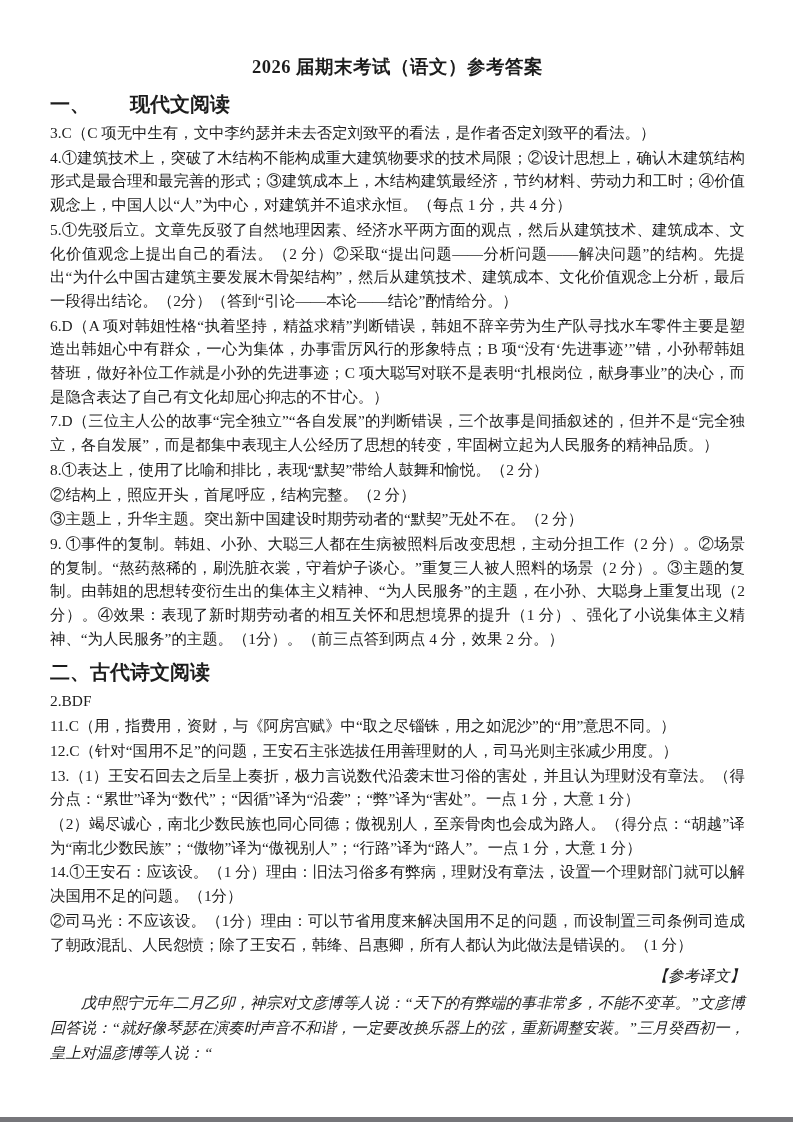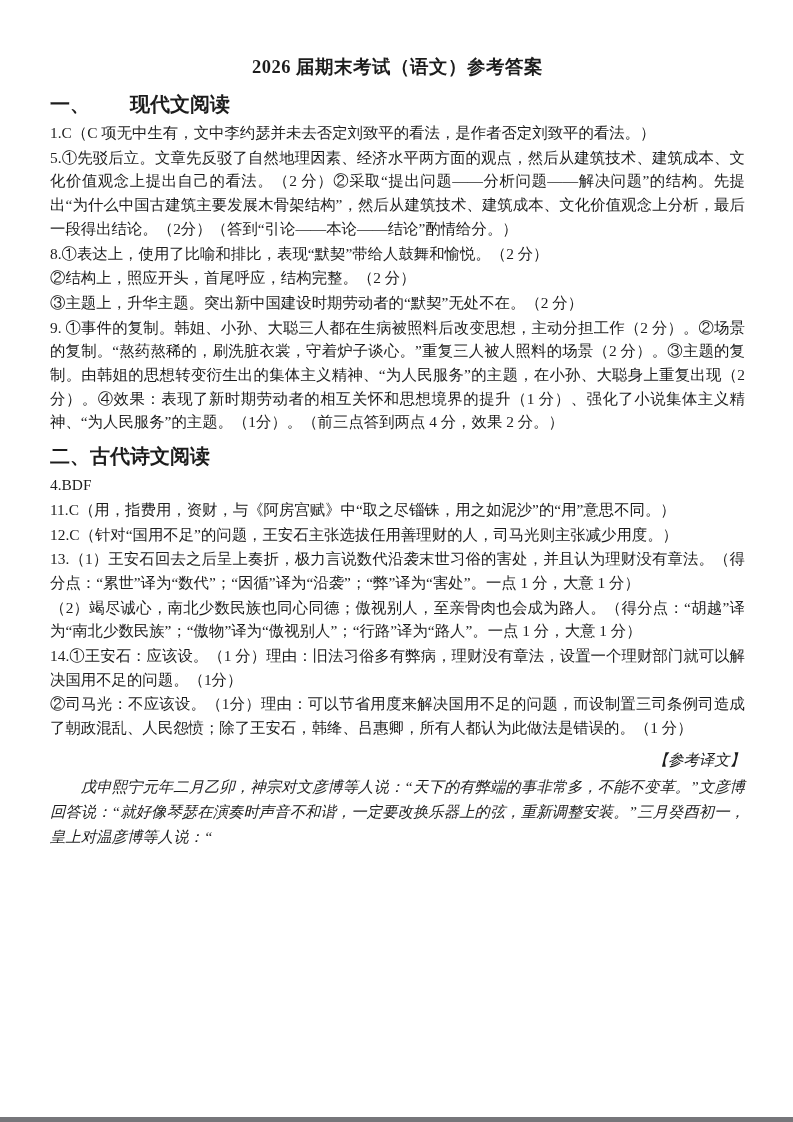--- a/index.html
+++ b/index.html
@@ -56,30 +56,33 @@
 </style>
 </head>
 <body>
 
 <div class="page" style="background: rgb(255, 255, 255); color: rgb(28, 28, 28);">
 
   <h1 class="doc-title">2026 届期末考试（语文）参考答案</h1>
 
   <h2 class="sec-heading">一、　　现代文阅读</h2>
 
-  <p class="ans">1.C（C 项无中生有，文中李约瑟并未去否定刘致平的看法，是作者否定刘致平的看法。）</p>
+  <p class="ans">3.C（C 项无中生有，文中李约瑟并未去否定刘致平的看法，是作者否定刘致平的看法。）</p>
+  <p class="ans">4.①建筑技术上，突破了木结构不能构成重大建筑物要求的技术局限；②设计思想上，确认木建筑结构形式是最合理和最完善的形式；③建筑成本上，木结构建筑最经济，节约材料、劳动力和工时；④价值观念上，中国人以“人”为中心，对建筑并不追求永恒。（每点 1 分，共 4 分）</p>
   <p class="ans">5.①先驳后立。文章先反驳了自然地理因素、经济水平两方面的观点，然后从建筑技术、建筑成本、文化价值观念上提出自己的看法。（2 分）②采取“提出问题——分析问题——解决问题”的结构。先提出“为什么中国古建筑主要发展木骨架结构”，然后从建筑技术、建筑成本、文化价值观念上分析，最后一段得出结论。（2分）（答到“引论——本论——结论”酌情给分。）</p>
+  <p class="ans">6.D（A 项对韩姐性格“执着坚持，精益求精”判断错误，韩姐不辞辛劳为生产队寻找水车零件主要是塑造出韩姐心中有群众，一心为集体，办事雷厉风行的形象特点；B 项“没有‘先进事迹’”错，小孙帮韩姐替班，做好补位工作就是小孙的先进事迹；C 项大聪写对联不是表明“扎根岗位，献身事业”的决心，而是隐含表达了自己有文化却屈心抑志的不甘心。）</p>
+  <p class="ans">7.D（三位主人公的故事“完全独立”“各自发展”的判断错误，三个故事是间插叙述的，但并不是“完全独立，各自发展”，而是都集中表现主人公经历了思想的转变，牢固树立起为人民服务的精神品质。）</p>
   <p class="ans">8.①表达上，使用了比喻和排比，表现“默契”带给人鼓舞和愉悦。（2 分）</p>
   <p class="ans">②结构上，照应开头，首尾呼应，结构完整。（2 分）</p>
   <p class="ans">③主题上，升华主题。突出新中国建设时期劳动者的“默契”无处不在。（2 分）</p>
   <p class="ans">9. ①事件的复制。韩姐、小孙、大聪三人都在生病被照料后改变思想，主动分担工作（2 分）。②场景的复制。“熬药熬稀的，刷洗脏衣裳，守着炉子谈心。”重复三人被人照料的场景（2 分）。③主题的复制。由韩姐的思想转变衍生出的集体主义精神、“为人民服务”的主题，在小孙、大聪身上重复出现（2 分）。④效果：表现了新时期劳动者的相互关怀和思想境界的提升（1 分）、强化了小说集体主义精神、“为人民服务”的主题。（1分）。（前三点答到两点 4 分，效果 2 分。）</p>
 
   <h2 class="sec-heading">二、古代诗文阅读</h2>
 
-  <p class="ans">4.BDF</p>
+  <p class="ans">2.BDF</p>
   <p class="ans">11.C（用，指费用，资财，与《阿房宫赋》中“取之尽锱铢，用之如泥沙”的“用”意思不同。）</p>
   <p class="ans">12.C（针对“国用不足”的问题，王安石主张选拔任用善理财的人，司马光则主张减少用度。）</p>
   <p class="ans">13.（1）王安石回去之后呈上奏折，极力言说数代沿袭末世习俗的害处，并且认为理财没有章法。（得分点：“累世”译为“数代”；“因循”译为“沿袭”；“弊”译为“害处”。一点 1 分，大意 1 分）</p>
   <p class="ans">（2）竭尽诚心，南北少数民族也同心同德；傲视别人，至亲骨肉也会成为路人。（得分点：“胡越”译为“南北少数民族”；“傲物”译为“傲视别人”；“行路”译为“路人”。一点 1 分，大意 1 分）</p>
   <p class="ans">14.①王安石：应该设。（1 分）理由：旧法习俗多有弊病，理财没有章法，设置一个理财部门就可以解决国用不足的问题。（1分）</p>
   <p class="ans">②司马光：不应该设。（1分）理由：可以节省用度来解决国用不足的问题，而设制置三司条例司造成了朝政混乱、人民怨愤；除了王安石，韩绛、吕惠卿，所有人都认为此做法是错误的。（1 分）</p>
 
   <p class="trans-label">【参考译文】</p>
 
   <p class="trans-para"><span>戊申熙宁元年二月乙卯，神宗对文彦博等人说：“天下的有弊端的事非常多，不能不变革。”文彦博回答说：“就好像琴瑟在演奏时声音不和谐，一定要改换乐器上的弦，重新调整安装。”三月癸酉初一，皇上对温彦博等人说：“</span></p>

